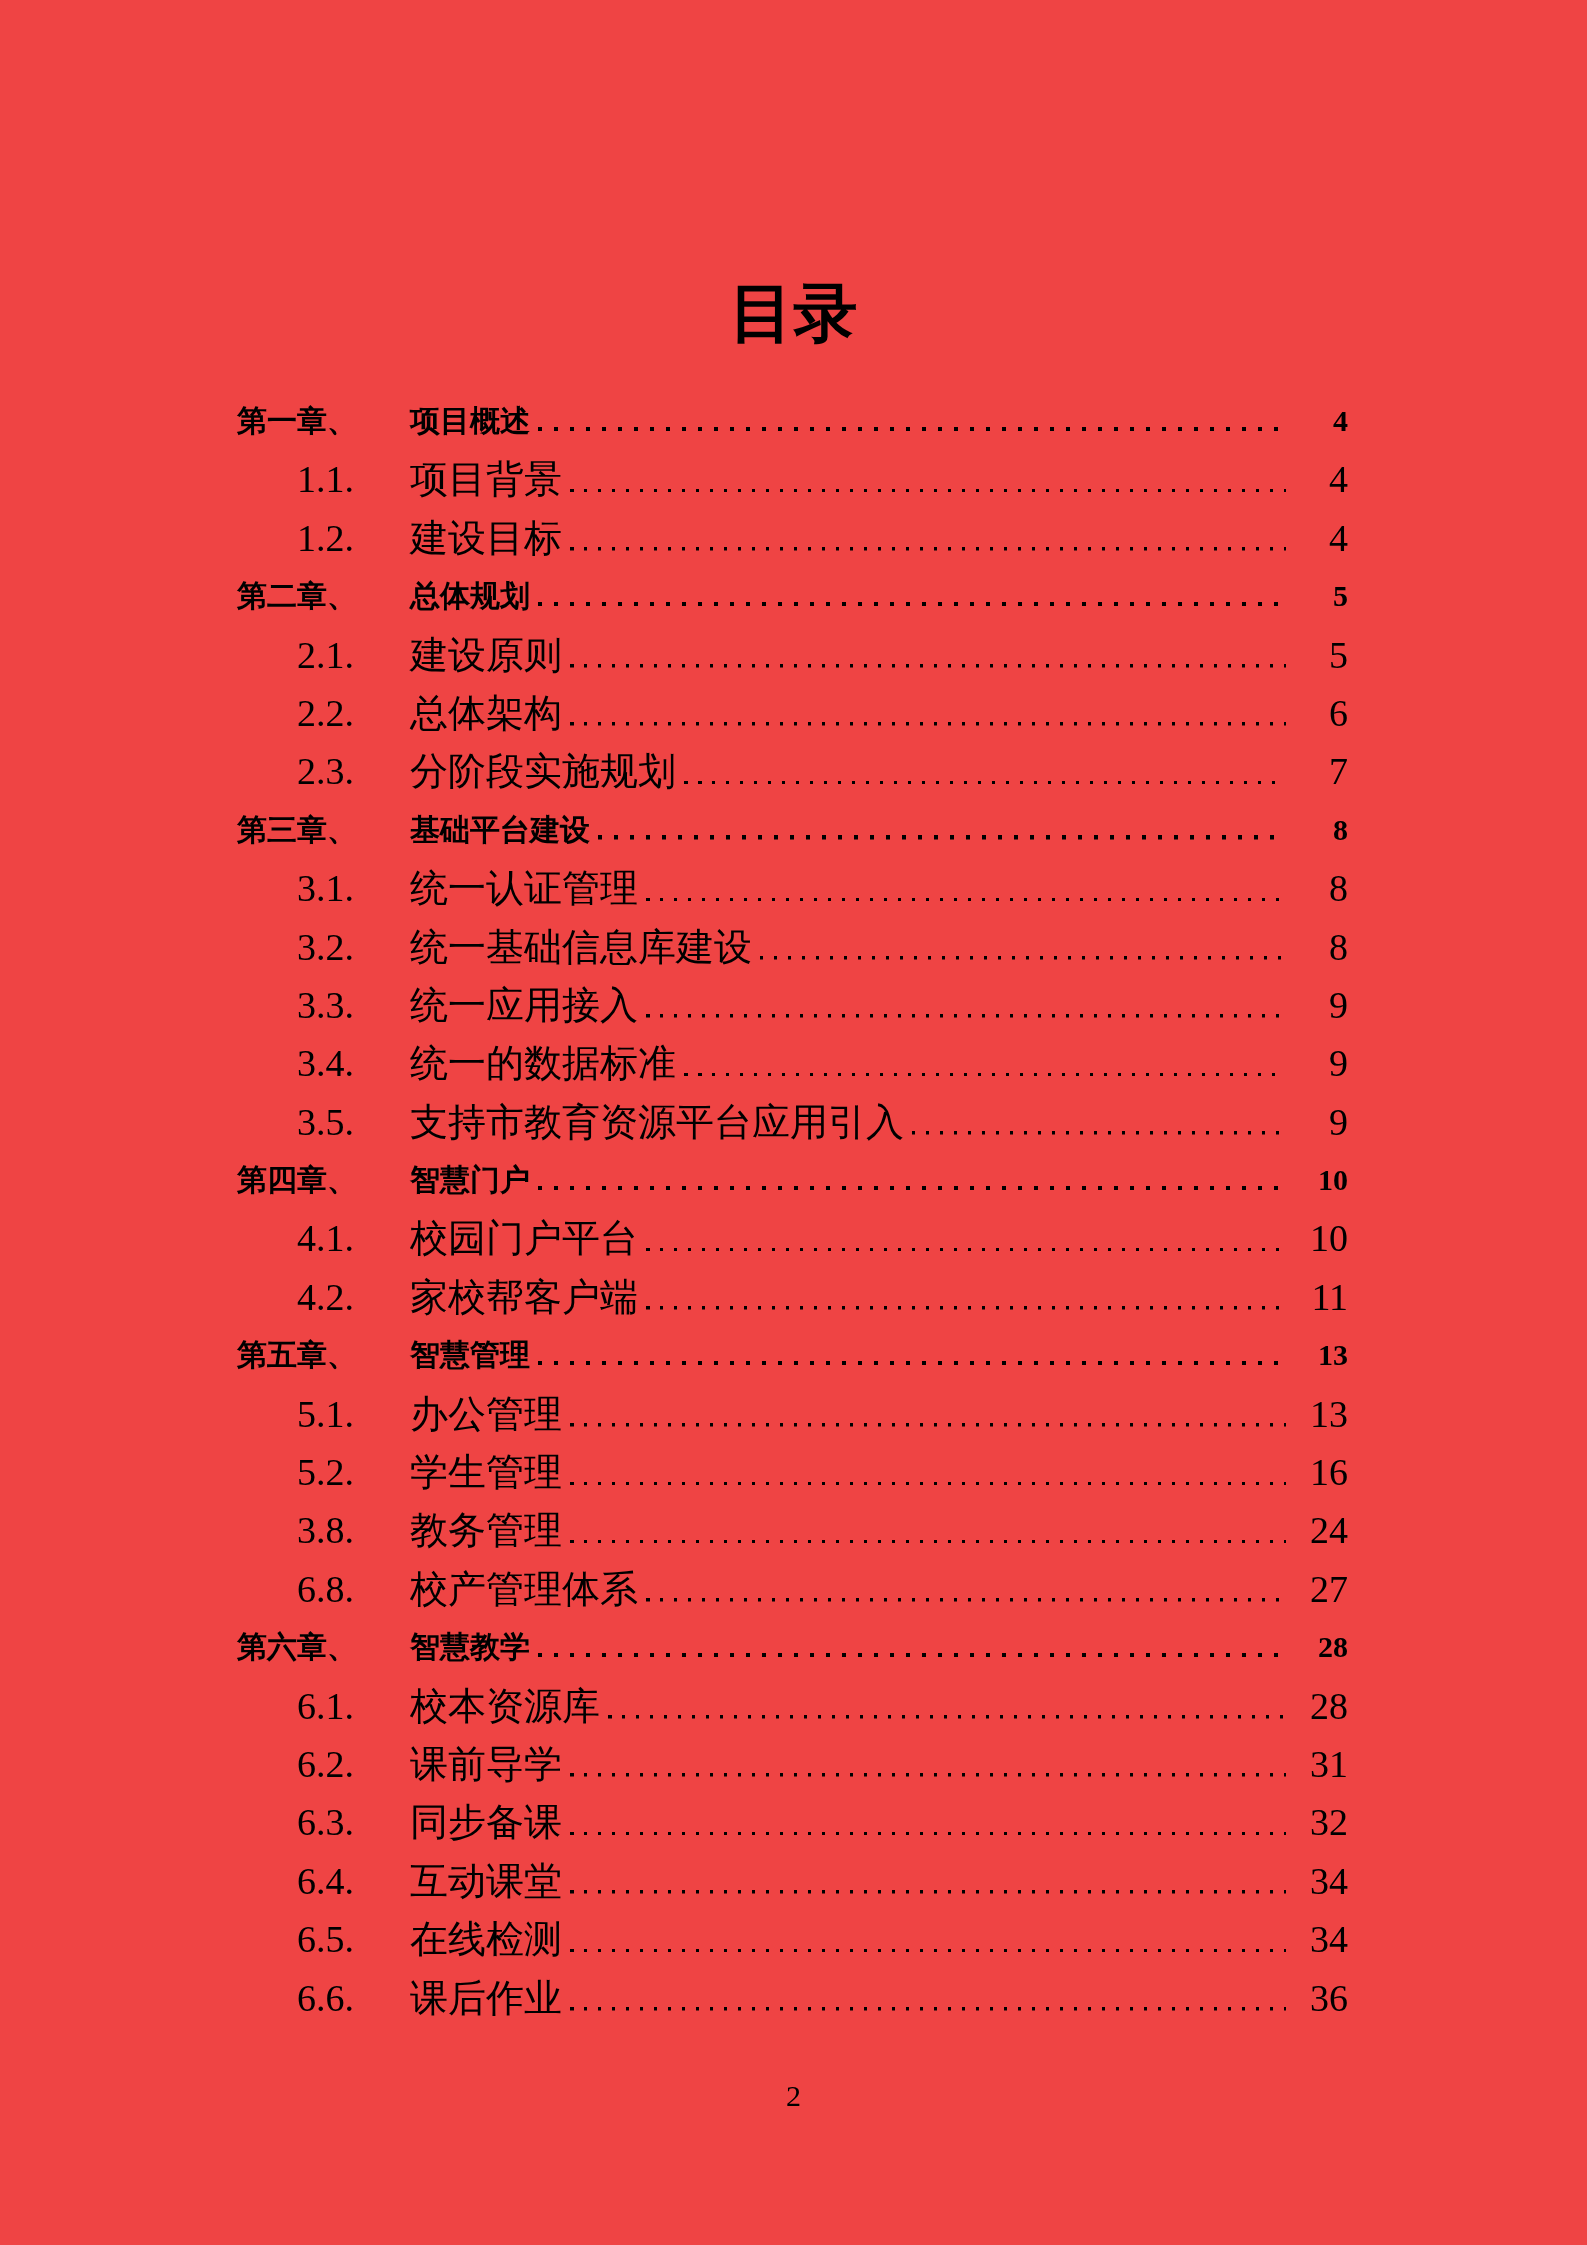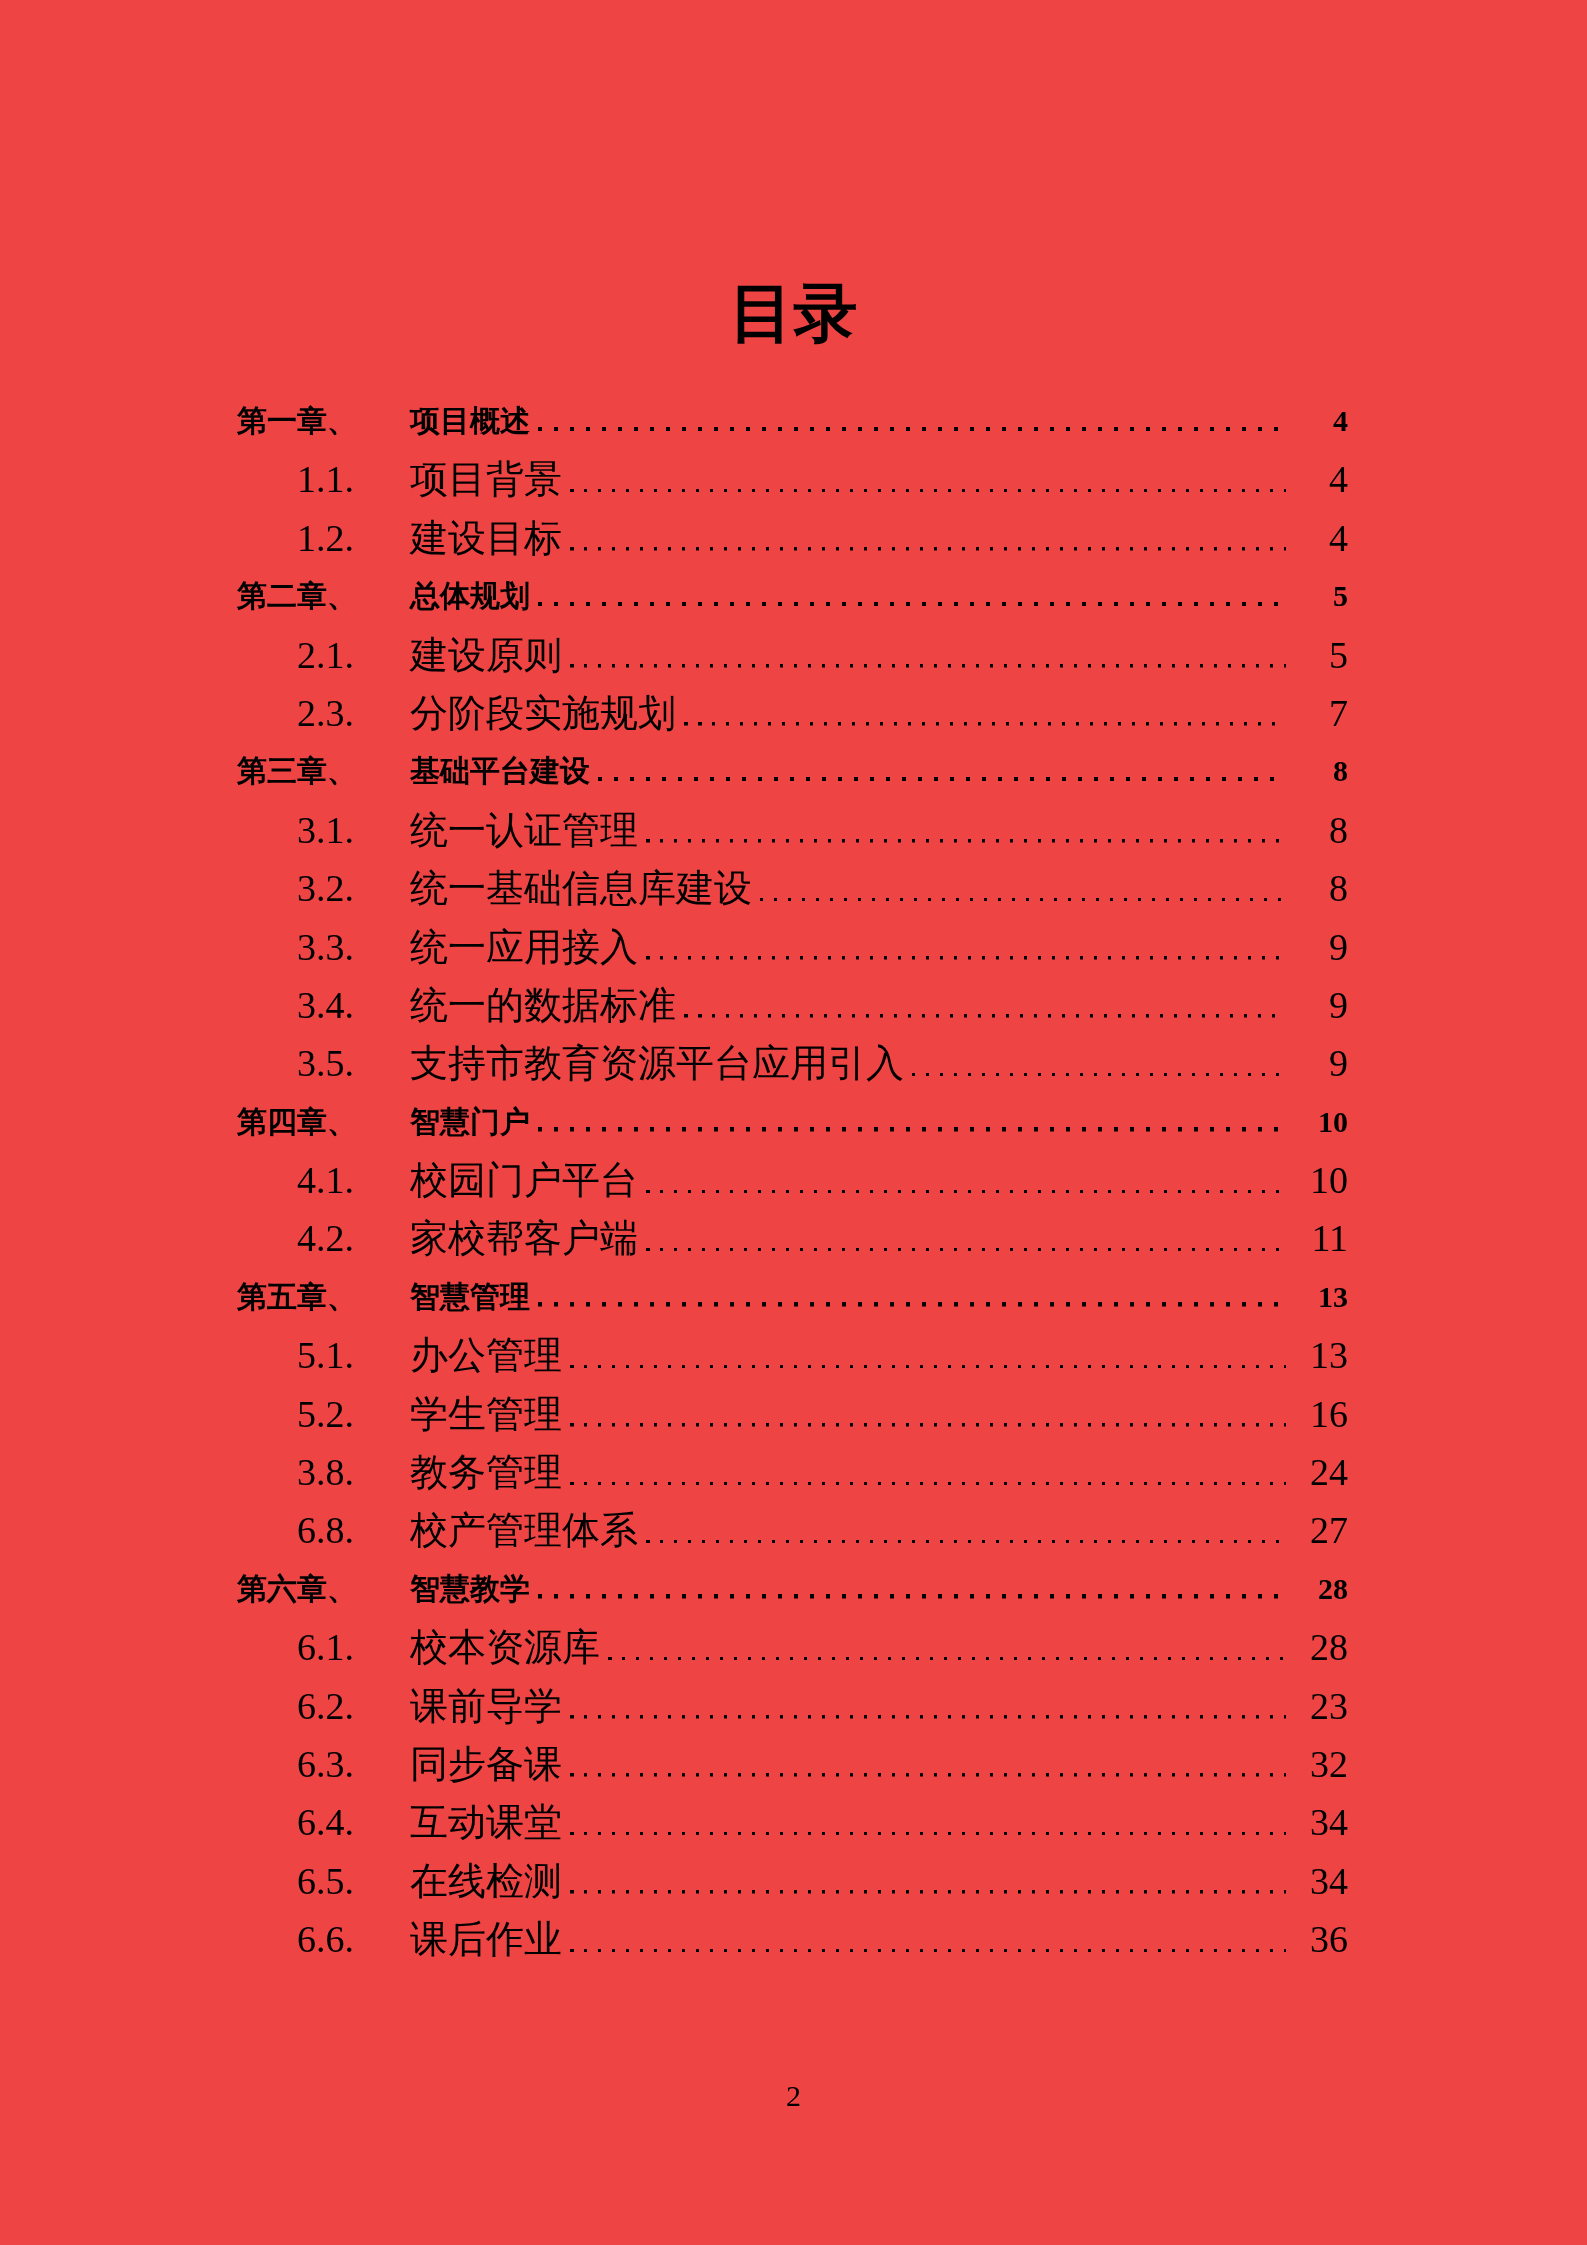--- a/index.html
+++ b/index.html
@@ -129,20 +129,26 @@
         <span class="page-num">5</span>
       </div>
 
       <div class="toc-row sub">
         <span class="num-label">2.1.</span>
         <span class="entry-title">建设原则</span>
         <span class="leader"></span>
         <span class="page-num">5</span>
       </div>
 
+      <div class="toc-row sub">
+        <span class="num-label">2.2.</span>
+        <span class="entry-title">总体架构</span>
+        <span class="leader"></span>
+        <span class="page-num">6</span>
+      </div>
 
       <div class="toc-row sub">
         <span class="num-label">2.3.</span>
         <span class="entry-title">分阶段实施规划</span>
         <span class="leader"></span>
         <span class="page-num">7</span>
       </div>
 
       <div class="toc-row chapter">
         <span class="num-label">第三章、</span>
@@ -254,21 +260,21 @@
         <span class="num-label">6.1.</span>
         <span class="entry-title">校本资源库</span>
         <span class="leader"></span>
         <span class="page-num">28</span>
       </div>
 
       <div class="toc-row sub">
         <span class="num-label">6.2.</span>
         <span class="entry-title">课前导学</span>
         <span class="leader"></span>
-        <span class="page-num">23</span>
+        <span class="page-num">31</span>
       </div>
 
       <div class="toc-row sub">
         <span class="num-label">6.3.</span>
         <span class="entry-title">同步备课</span>
         <span class="leader"></span>
         <span class="page-num">32</span>
       </div>
 
       <div class="toc-row sub">

